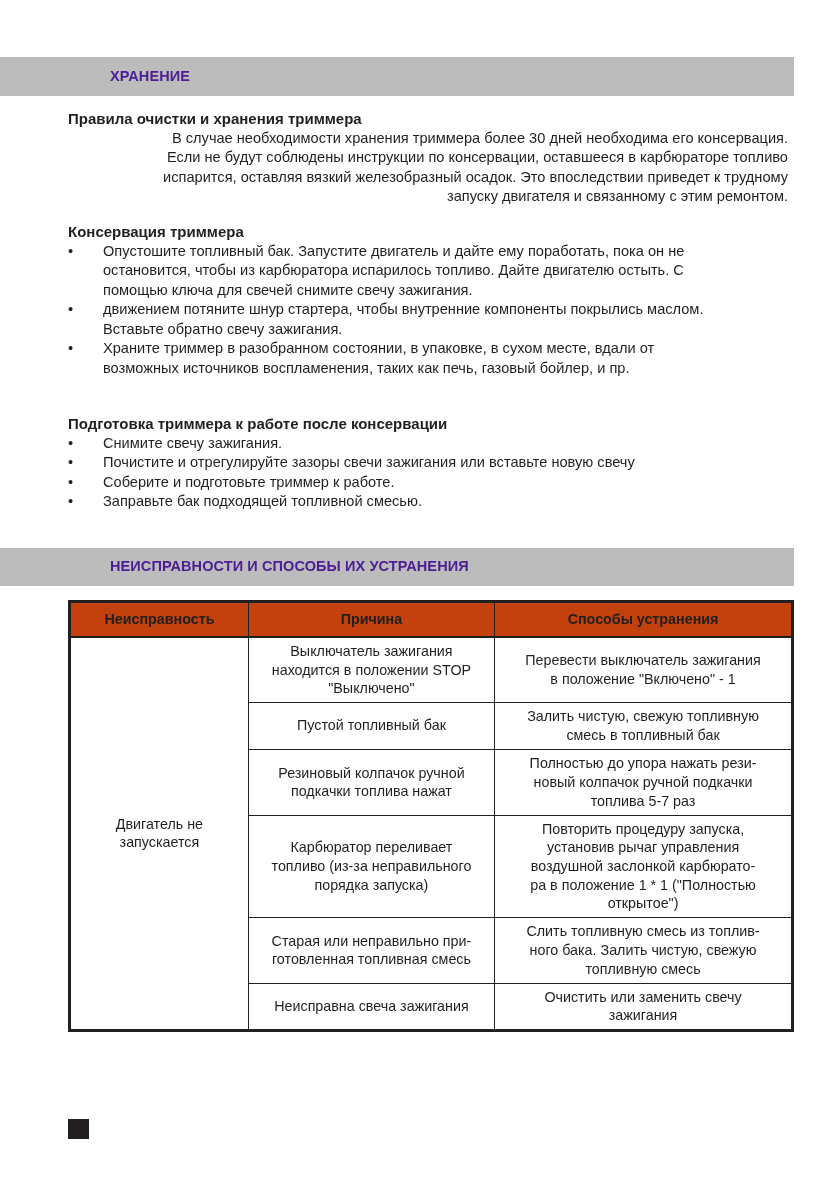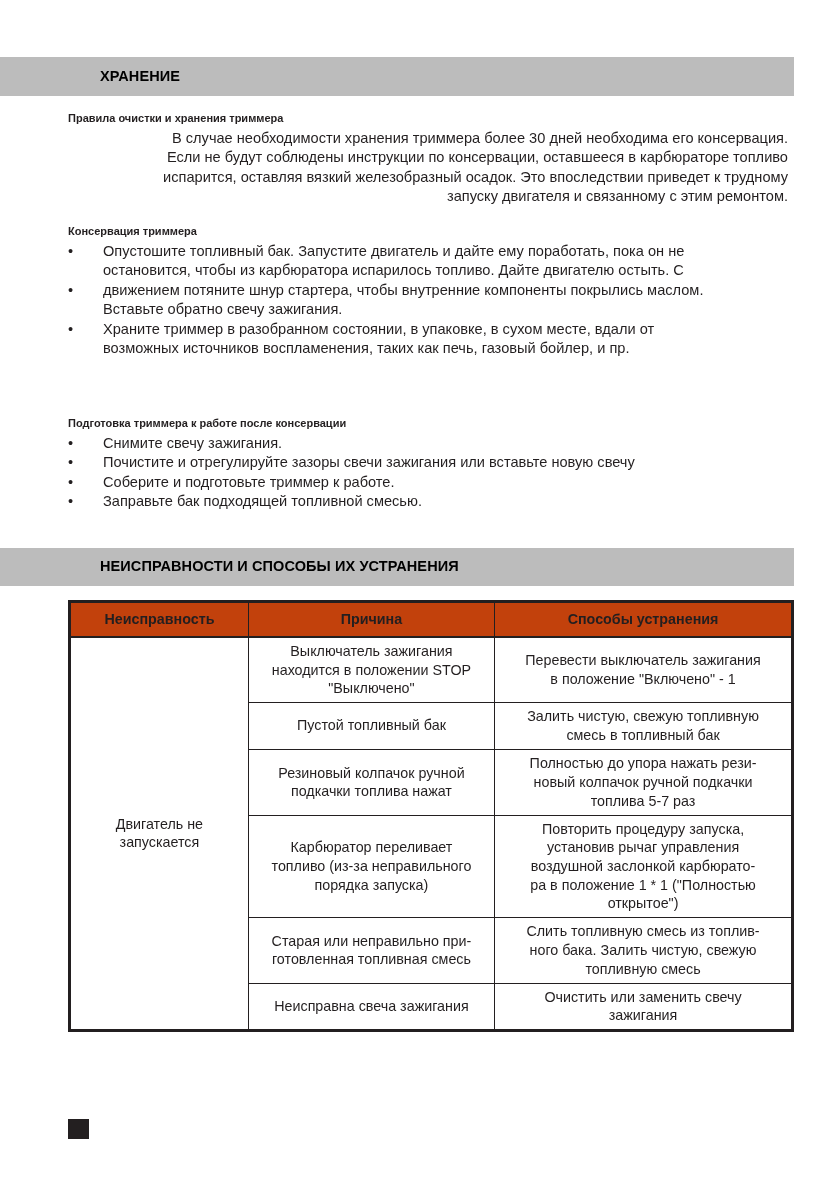--- a/index.html
+++ b/index.html
@@ -5,33 +5,33 @@
   html, body { margin: 0; padding: 0; background: #ffffff; }
   body {
     width: 839px; height: 1191px; position: relative; overflow: hidden;
     font-family: "Liberation Sans", "DejaVu Sans", sans-serif;
     color: #231f20;
   }
   .band {
     position: absolute; left: 0; width: 794px; background: #bcbcbc;
   }
   .band .band-title {
-    position: absolute; left: 100px; font-weight: bold; font-size: 14.5px;
-    color: #000000; letter-spacing: 0.1px;
+    position: absolute; left: 110px; font-weight: bold; font-size: 14.5px;
+    color: #4c1d95; letter-spacing: 0.1px;
   }
   #band1 { top: 57px; height: 39px; }
   #band1 .band-title { top: 11px; }
   #band2 { top: 548px; height: 38px; }
   #band2 .band-title { top: 10px; }
 
   .section {
     position: absolute; left: 68px; width: 720px; font-size: 14.6px; line-height: 19.5px;
   }
   .section h3 {
-    margin: 0; font-size: 11px; font-weight: bold; line-height: 19.5px;
+    margin: 0; font-size: 15px; font-weight: bold; line-height: 19.5px;
   }
   .section p { margin: 0; text-align: right; }
   .section ul { list-style: none; margin: 0; padding: 0; }
   .section li { position: relative; padding-left: 35px; }
   .section li .bullet {
     position: absolute; left: 0; top: 0; width: 12px; text-align: left;
   }
   #sec-rules { top: 109px; }
   #sec-conserve { top: 222px; }
   #sec-prepare { top: 414px; }
@@ -70,20 +70,21 @@
   <p>запуску двигателя и связанному с этим ремонтом.</p>
 </div>
 
 <div class="section" id="sec-conserve">
   <h3>Консервация триммера</h3>
   <ul>
     <li>
       <span class="bullet">•</span>
       <div>Опустошите топливный бак. Запустите двигатель и дайте ему поработать, пока он не</div>
       <div>остановится, чтобы из карбюратора испарилось топливо. Дайте двигателю остыть. С</div>
+      <div>помощью ключа для свечей снимите свечу зажигания.</div>
     </li>
     <li>
       <span class="bullet">•</span>
       <div>движением потяните шнур стартера, чтобы внутренние компоненты покрылись маслом.</div>
       <div>Вставьте обратно свечу зажигания.</div>
     </li>
     <li>
       <span class="bullet">•</span>
       <div>Храните триммер в разобранном состоянии, в упаковке, в сухом месте, вдали от</div>
       <div>возможных источников воспламенения, таких как печь, газовый бойлер, и пр.</div>

